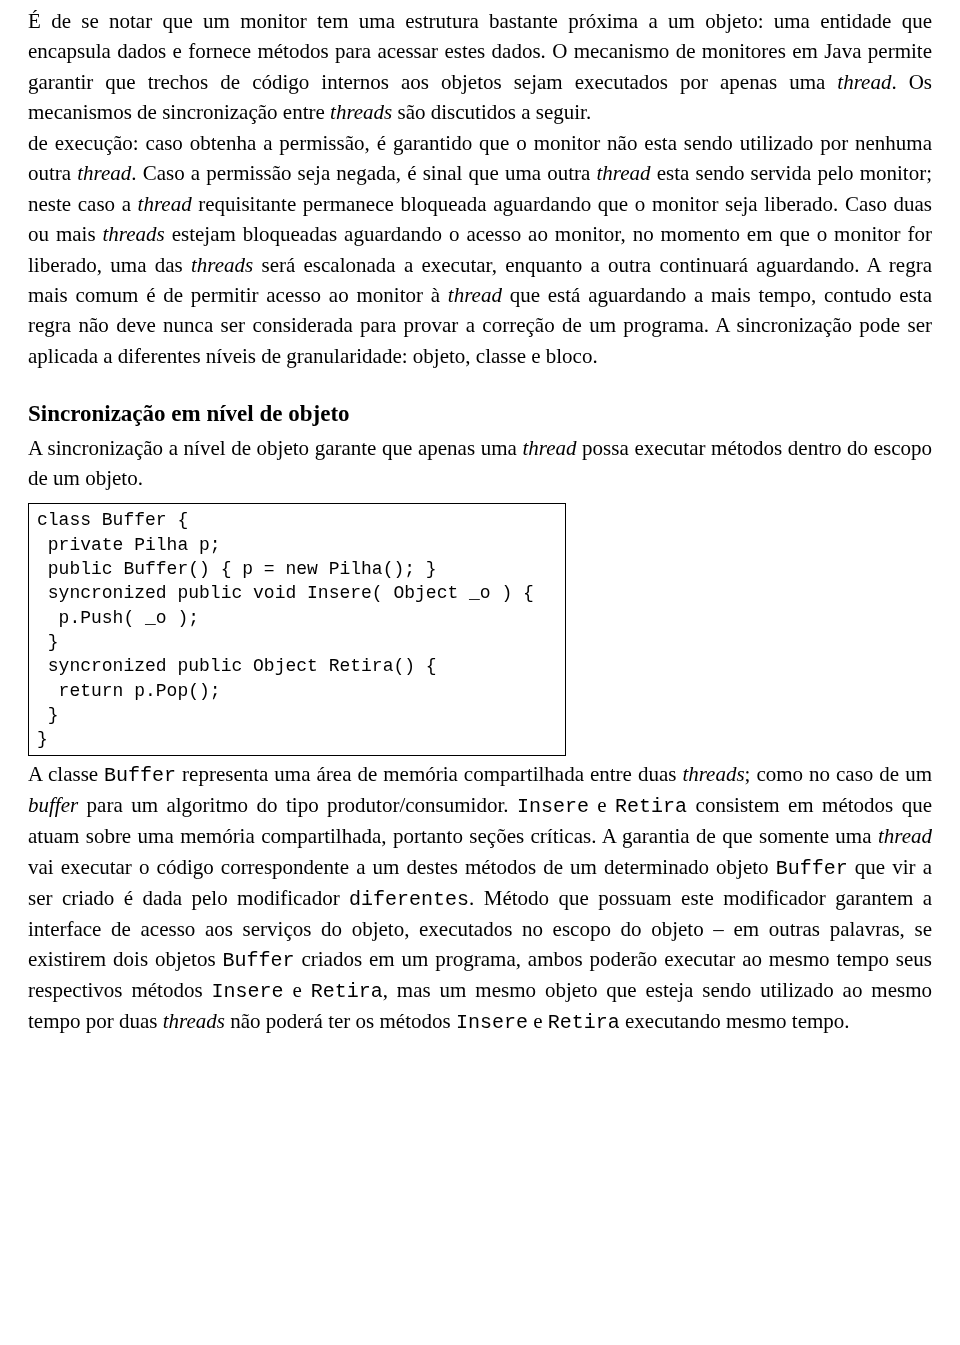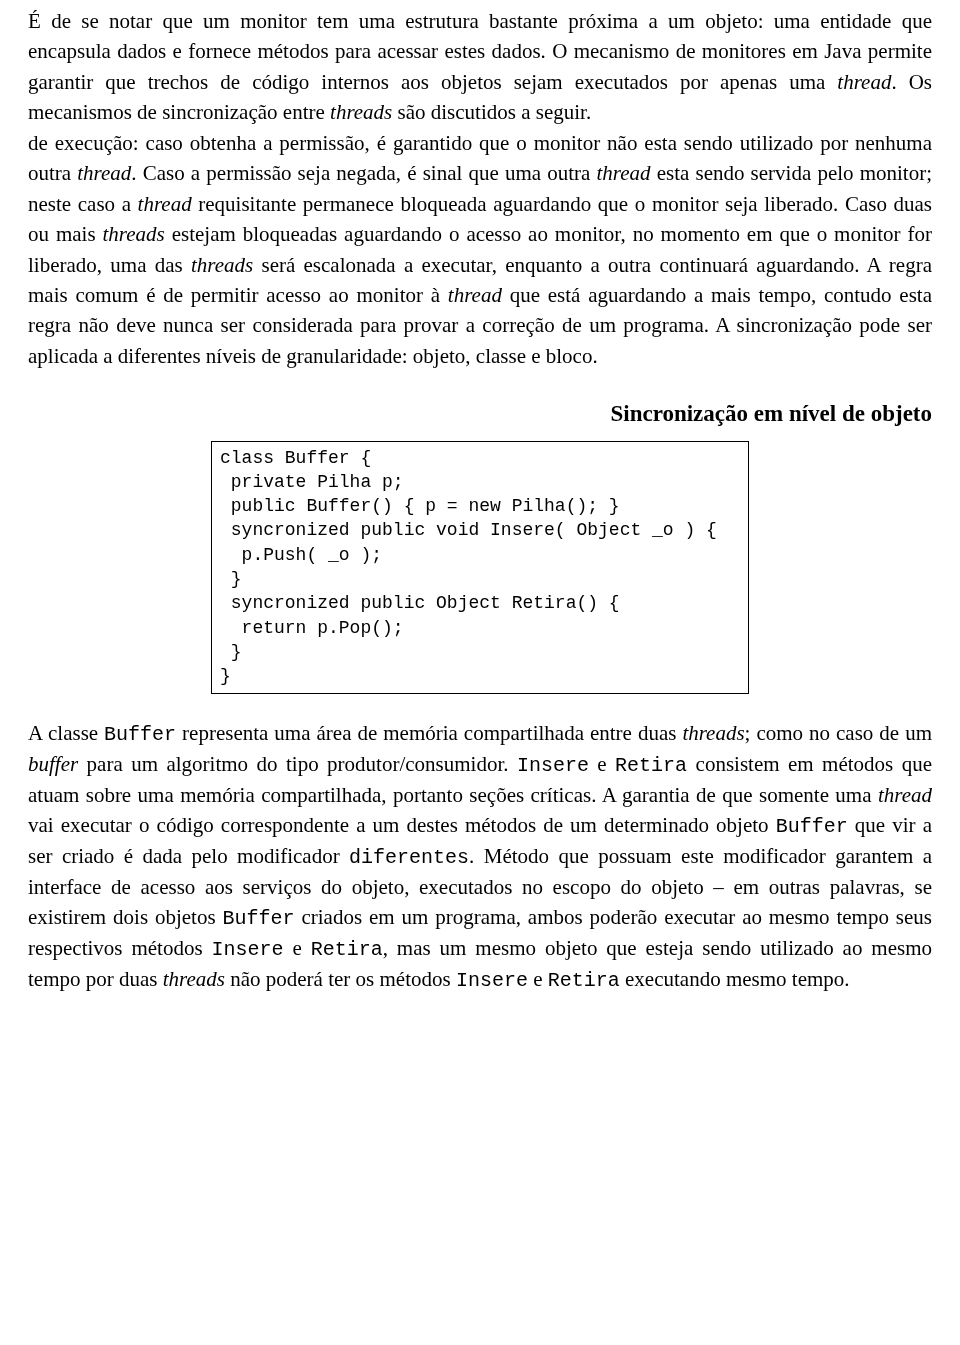--- a/index.html
+++ b/index.html
@@ -17,33 +17,33 @@
   }
   .page {
     padding: 6px 28px 20px 28px;
     text-align: justify;
   }
   .sec-heading {
     font-weight: bold;
     font-size: 23px;
     margin-top: 26px;
     margin-bottom: 2px;
-    text-align: right;
+    text-align: left;
   }
   .para {
     margin: 0;
     text-align: justify;
   }
   .para + .para { margin-top: 0px; }
   .it { font-style: italic; }
   .tt { font-family: "Courier New", monospace; font-size: 20px; }
   .codebox-wrap {
     display: flex;
-    justify-content: center;
-    margin: 10px 0 24px 0;
+    justify-content: flex-start;
+    margin: 10px 0 3px 0;
   }
   .codebox {
     border: 1px solid #000;
     padding: 4px 8px 4px 8px;
     width: 520px;
     text-align: left;
   }
   .codebox pre {
     margin: 0;
     font-family: "Courier New", monospace;
@@ -73,20 +73,24 @@
     <span class="it">threads</span> estejam bloqueadas aguardando o acesso ao monitor, no momento em que
     o monitor for liberado, uma das <span class="it">threads</span> será escalonada a executar, enquanto a
     outra continuará aguardando. A regra mais comum é de permitir acesso ao monitor
     à <span class="it">thread</span> que está aguardando a mais tempo, contudo esta regra não deve nunca
     ser considerada para provar a correção de um programa. A sincronização pode ser
     aplicada a diferentes níveis de granularidade: objeto, classe e bloco.
   </p>
 
   <div class="sec-heading">Sincronização em nível de objeto</div>
 
+  <p class="para">
+    A sincronização a nível de objeto garante que apenas uma <span class="it">thread</span> possa executar
+    métodos dentro do escopo de um objeto.
+  </p>
 
 
   <div class="codebox-wrap">
     <div class="codebox">
       <pre>class Buffer {
  private Pilha p;
  public Buffer() { p = new Pilha(); }
  syncronized public void Insere( Object _o ) {
   p.Push( _o );
  }

